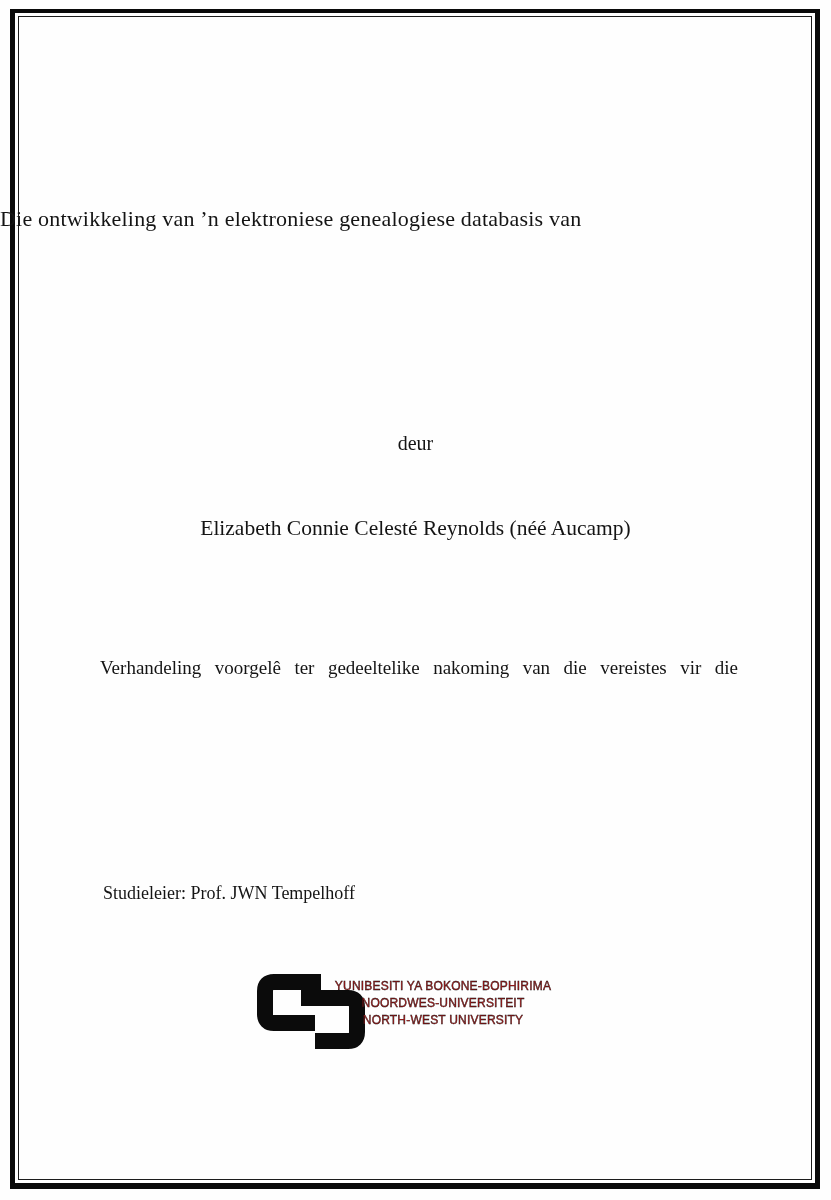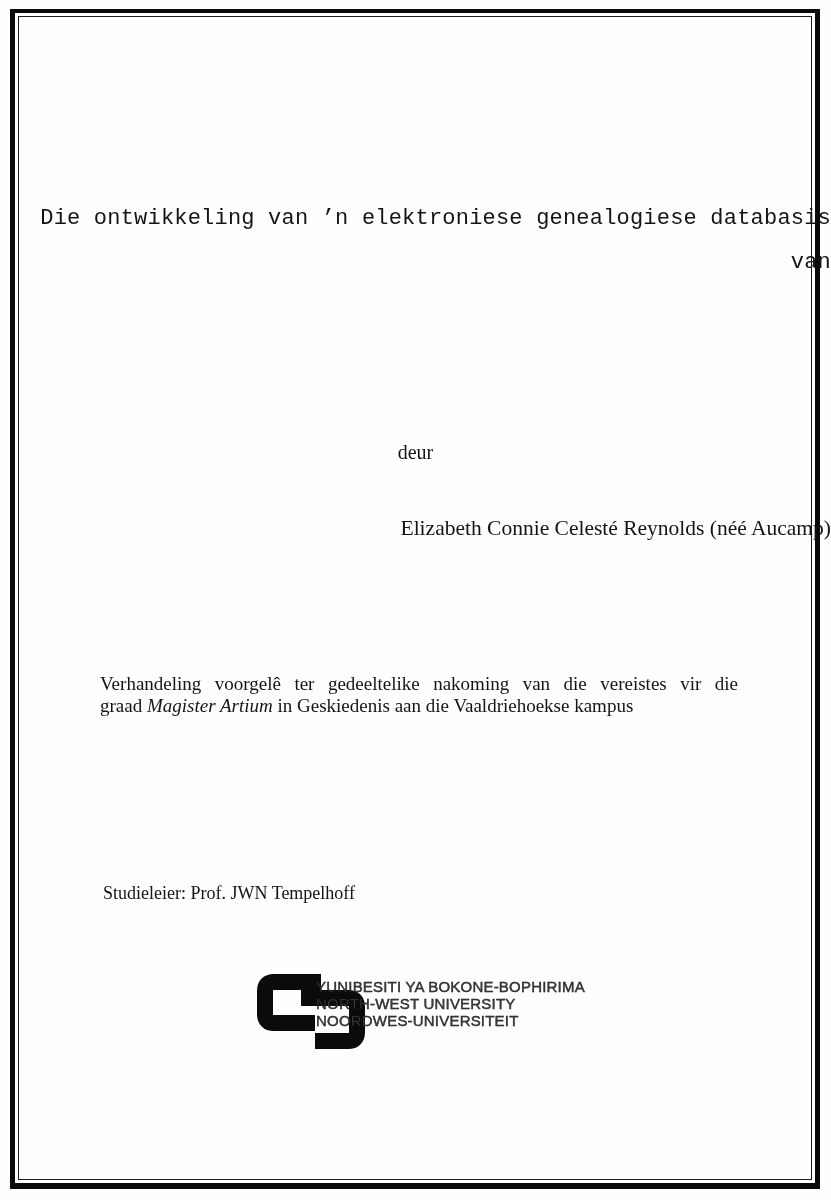--- a/index.html
+++ b/index.html
@@ -29,57 +29,54 @@
     position: absolute;
     left: 18px; top: 16px; right: 19px; bottom: 20px;
     border: 1px solid #1c1c1c;
     pointer-events: none;
   }
   .title {
     position: absolute;
     top: 197px;
     left: 0;
     width: 100%;
-    text-align: right;
+    text-align: left;
     font-size: 22px;
     line-height: 43.5px;
     letter-spacing: 0.2px;
-    font-family: Liberation Mono, monospace;
   }
   .byline {
     position: absolute;
     top: 432px;
     left: 0;
     width: 100%;
     text-align: center;
     font-size: 20px;
     line-height: 22px;
-    margin-top: 9px;
   }
   .author {
     position: absolute;
     top: 516px;
     left: 0;
     width: 100%;
-    text-align: right;
+    text-align: center;
     font-size: 21.5px;
     line-height: 24px;
   }
   .statement {
     position: absolute;
     top: 657px;
     left: 100px;
     width: 638px;
     font-size: 19px;
     line-height: 22.4px;
   }
   .statement .just {
     text-align: justify;
     text-align-last: justify;
-    margin-top: 16px;
   }
   .supervisor-block {
     position: absolute;
     top: 879px;
     left: 103px;
     font-size: 18px;
     line-height: 28.5px;
   }
   .logo {
     position: absolute;
@@ -89,26 +86,26 @@
   .logo-mark {
     position: absolute;
     left: 0;
     top: 0;
   }
   .logo-text {
     position: absolute;
     left: 59px;
     top: 7px;
     width: 254px;
-    text-align: left;
+    text-align: center;
     font-family: "Liberation Sans", "DejaVu Sans", sans-serif;
-    font-size: 15px;
+    font-size: 12px;
     line-height: 17px;
     letter-spacing: 0.2px;
-    color: #404040;
+    color: #b91c1c;
     -webkit-text-stroke: 0.4px #0e0e0e;
     white-space: nowrap;
   }
 </style>
 </head>
 <body>
 
 <div class="page">
 
   <div class="border-outer"></div>
@@ -117,32 +114,31 @@
   <div class="title">
     <div>Die ontwikkeling van ’n elektroniese genealogiese databasis van</div>
   </div>
 
   <div class="byline">deur</div>
 
   <div class="author">Elizabeth Connie Celesté Reynolds (néé Aucamp)</div>
 
   <div class="statement">
     <div class="just">Verhandeling voorgelê ter gedeeltelike nakoming van die vereistes vir die</div>
-    <div><span>graad </span><i>Magister Artium</i><span> in Geskiedenis aan die Vaaldriehoekse kampus</span></div>
   </div>
 
   <div class="supervisor-block">
     <div>Studieleier: Prof. JWN Tempelhoff</div>
   </div>
 
   <div class="logo">
     <svg class="logo-mark" width="108" height="86" viewBox="0 0 108 86" aria-hidden="true">
       <path d="M 64 11 L 17 11 Q 8 11 8 20 L 8 43 Q 8 52 17 52 L 58 52" fill="none" stroke="#0b0b0b" stroke-width="16"></path>
       <path d="M 44 27 L 91 27 Q 100 27 100 36 L 100 61 Q 100 70 91 70 L 58 70" fill="none" stroke="#0b0b0b" stroke-width="16"></path>
     </svg>
     <div class="logo-text">
       <div>YUNIBESITI YA BOKONE-BOPHIRIMA</div>
+      <div>NOORDWES-UNIVERSITEIT</div>
       <div>NORTH-WEST UNIVERSITY</div>
-      <div>NOORDWES-UNIVERSITEIT</div>
     </div>
   </div>
 
 </div>
 
 </body></html>

